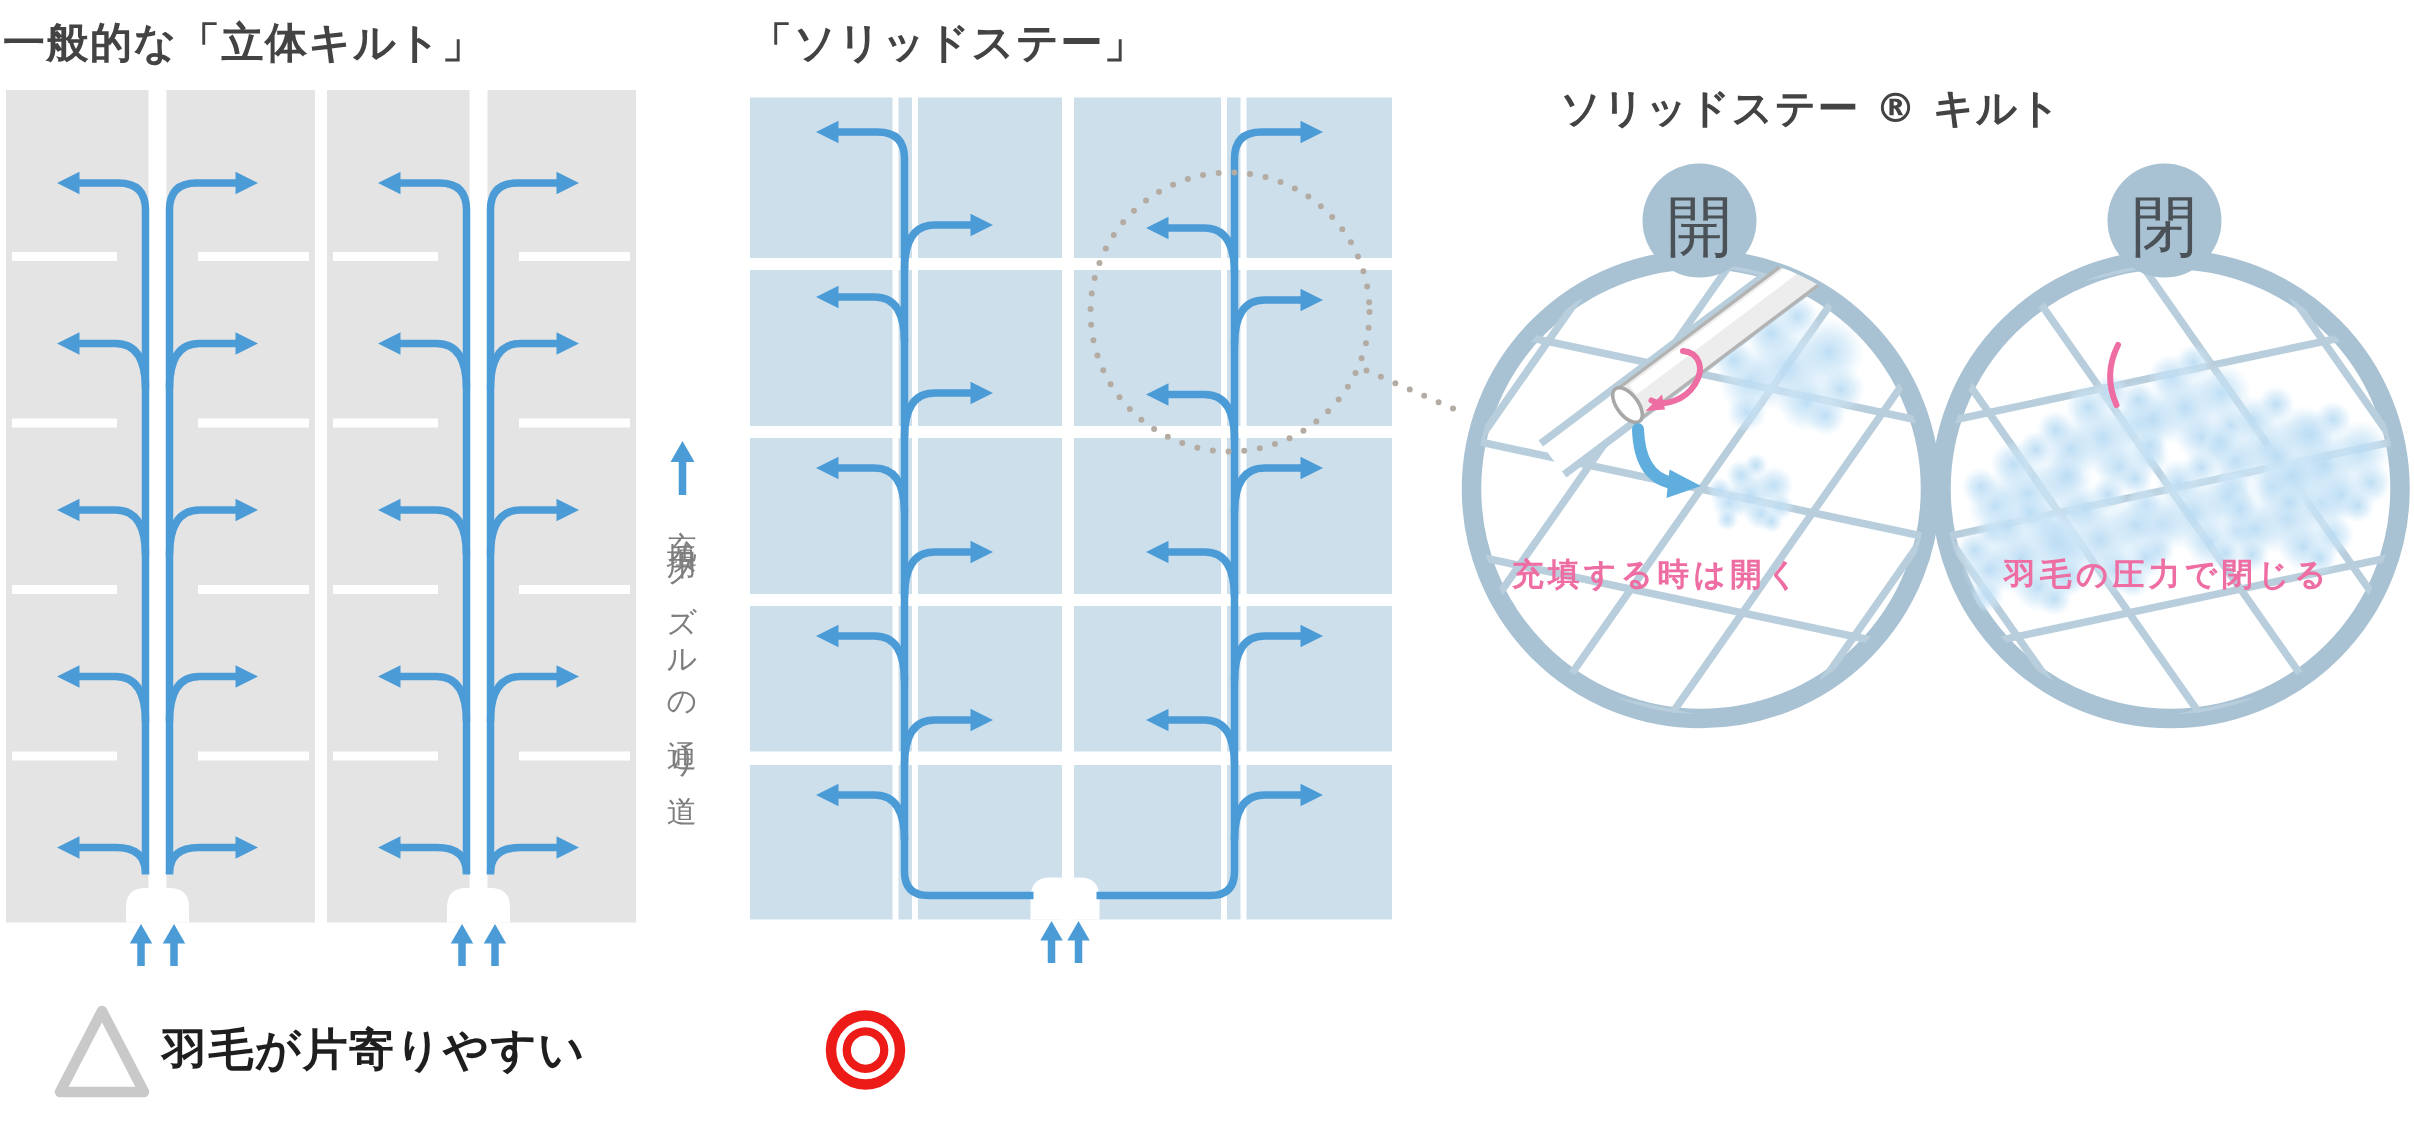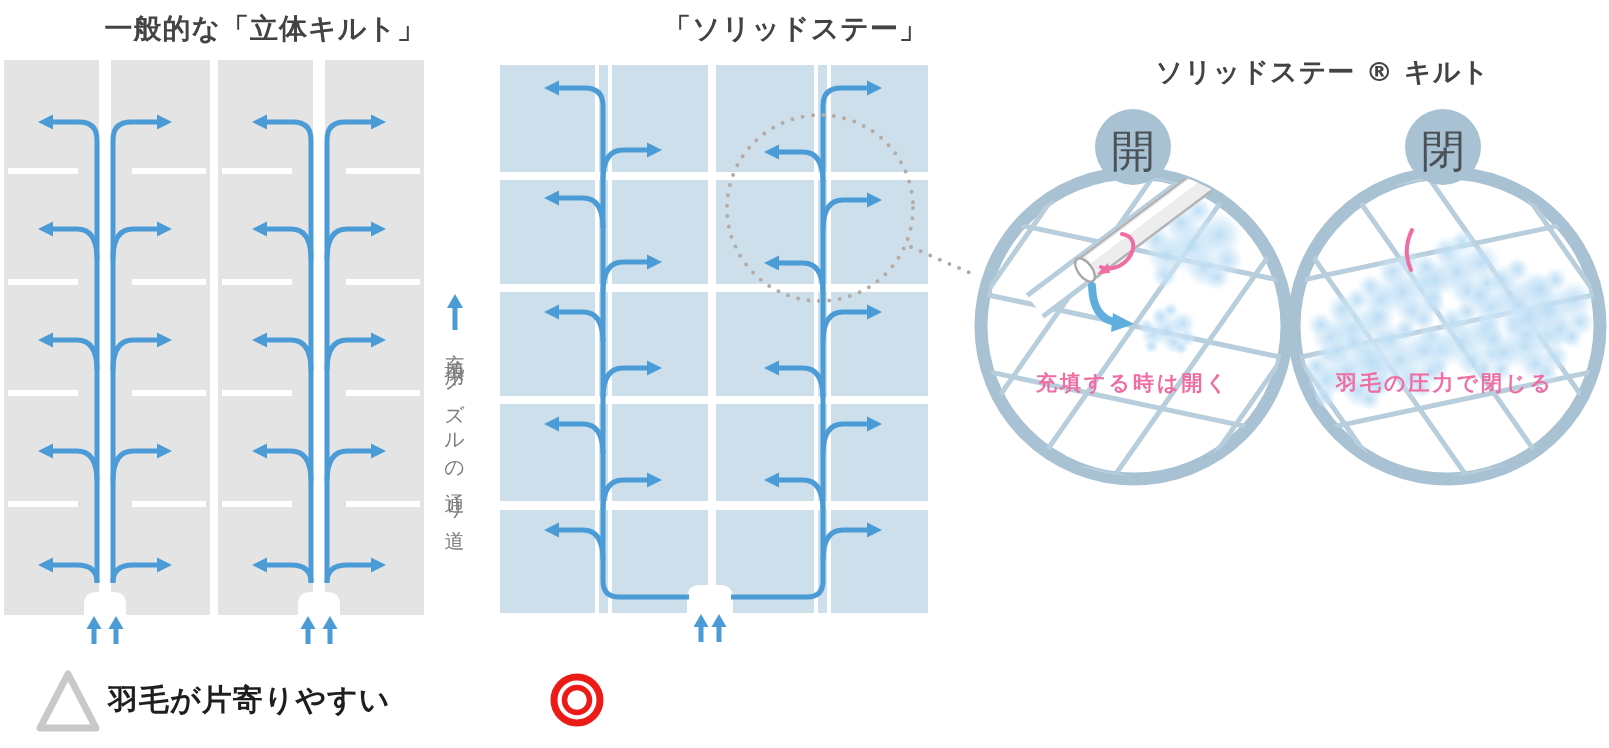--- a/index.html
+++ b/index.html
@@ -1,20 +1,20 @@
 <!DOCTYPE html>
 <html style="--arrow-blue: #4b9bd7; --cell-gray: #e4e4e5; --cell-blue: #cddfeb; --circle-border: #a9c2d3; --grid-line: #b8cedc; --pink: #ee6da2; --dotted-gray: #b4aba3; --legend-red: #ec1b17; --triangle-gray: #c9c9c9; --title-color: #434343; --label-color: #1e1e1e; --nozzle-label-color: #7e7e7e; --tunnel-label-color: #8cb2c9; --badge-text-color: #4b5257;"><head>
 <meta charset="utf-8">
 <style>
   html,body{margin:0;padding:0;background:#fff;}
   .stage{position:relative;width:1609px;height:748px;background:#fff;overflow:hidden;
          font-family:"DejaVu Sans",sans-serif;}
   .stage svg{position:absolute;left:0;top:0;}
   .t{position:absolute;}
-  .title{font-size:28px;font-weight:600;color:var(--title-color);text-align:right;letter-spacing:1px;}
+  .title{font-size:28px;font-weight:600;color:var(--title-color);text-align:left;letter-spacing:1px;}
   .vtext{writing-mode:vertical-rl;text-orientation:upright;font-size:20px;
          color:var(--nozzle-label-color);letter-spacing:7px;font-weight:500;}
   .badgetxt{font-size:44px;font-weight:500;color:var(--badge-text-color);text-align:center;}
   .tunnel{font-size:23px;font-weight:700;color:var(--tunnel-label-color);text-align:center;
           letter-spacing:2px;line-height:1.3;}
   .pinkcap{font-size:21px;font-weight:700;color:var(--pink);text-align:center;letter-spacing:3px;}
   .legendlbl{font-size:30px;font-weight:700;color:var(--label-color);letter-spacing:1px;}
   
   .cg{fill:var(--cell-gray);}
   .cb{fill:var(--cell-blue);}
@@ -397,19 +397,19 @@
 
   <div class="t title" style="left:1040px;top:54px;width:450px;font-size:27px;">ソリッドステー ® キルト</div>
 
   <div class="t vtext" style="left:442px;top:338px;height:290px;">充填用ノズルの通り道</div>
 
   <div class="t badgetxt" style="left:1093px;top:122px;width:80px;">開</div>
 
   <div class="t badgetxt" style="left:1403px;top:122px;width:80px;">閉</div>
 
 
-  <div class="t pinkcap" style="left:993px;top:369px;width:280px;">充填する時は開く</div>
+  <div class="t pinkcap" style="left:965px;top:369px;width:280px;">充填する時は開く</div>
 
   <div class="t pinkcap" style="left:1290px;top:369px;width:310px;">羽毛の圧力で閉じる</div>
 
   <div class="t legendlbl" style="left:108px;top:680px;">羽毛が片寄りやすい</div>
 
 </div>
 
 </body></html>

